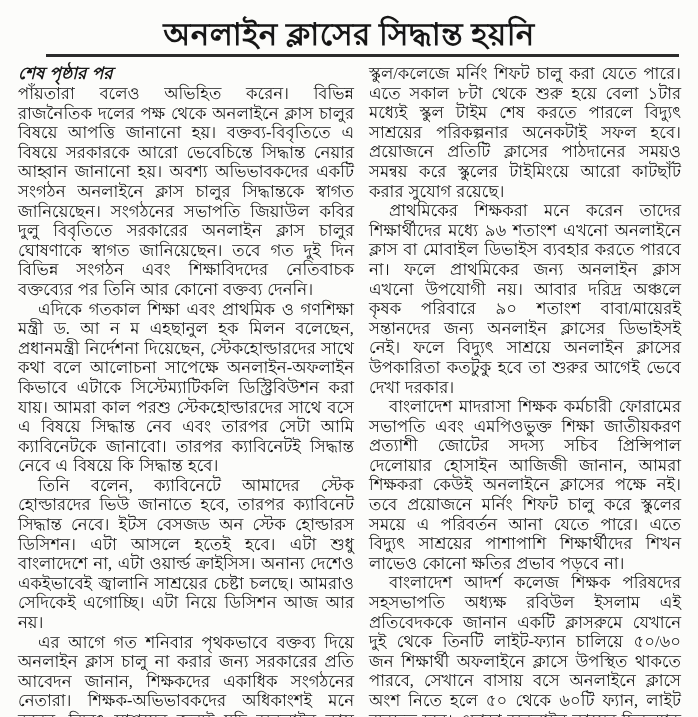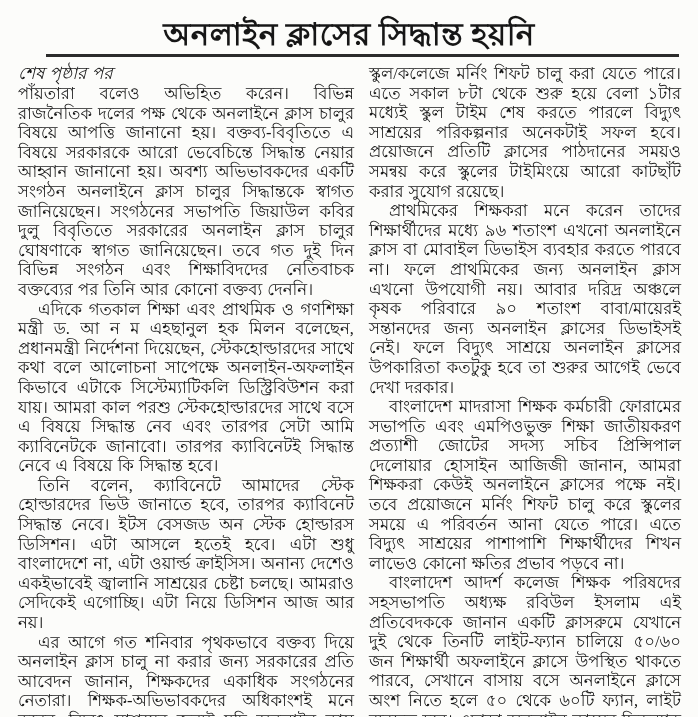--- a/index.html
+++ b/index.html
@@ -47,21 +47,21 @@
     font-size: 16.5px;
     line-height: 19.6px;
     word-spacing: 1px;
   }
   .column.right {
     flex: 1 1 auto;
     width: auto;
   }
   .continued-label {
     margin: 0;
-    font-weight: normal;
+    font-weight: bold;
     font-style: italic;
     font-size: 17px;
     line-height: 20px;
     text-align: left;
   }
   p.para {
     margin: 0;
   }
   p.para.indent {
     text-indent: 20px;

